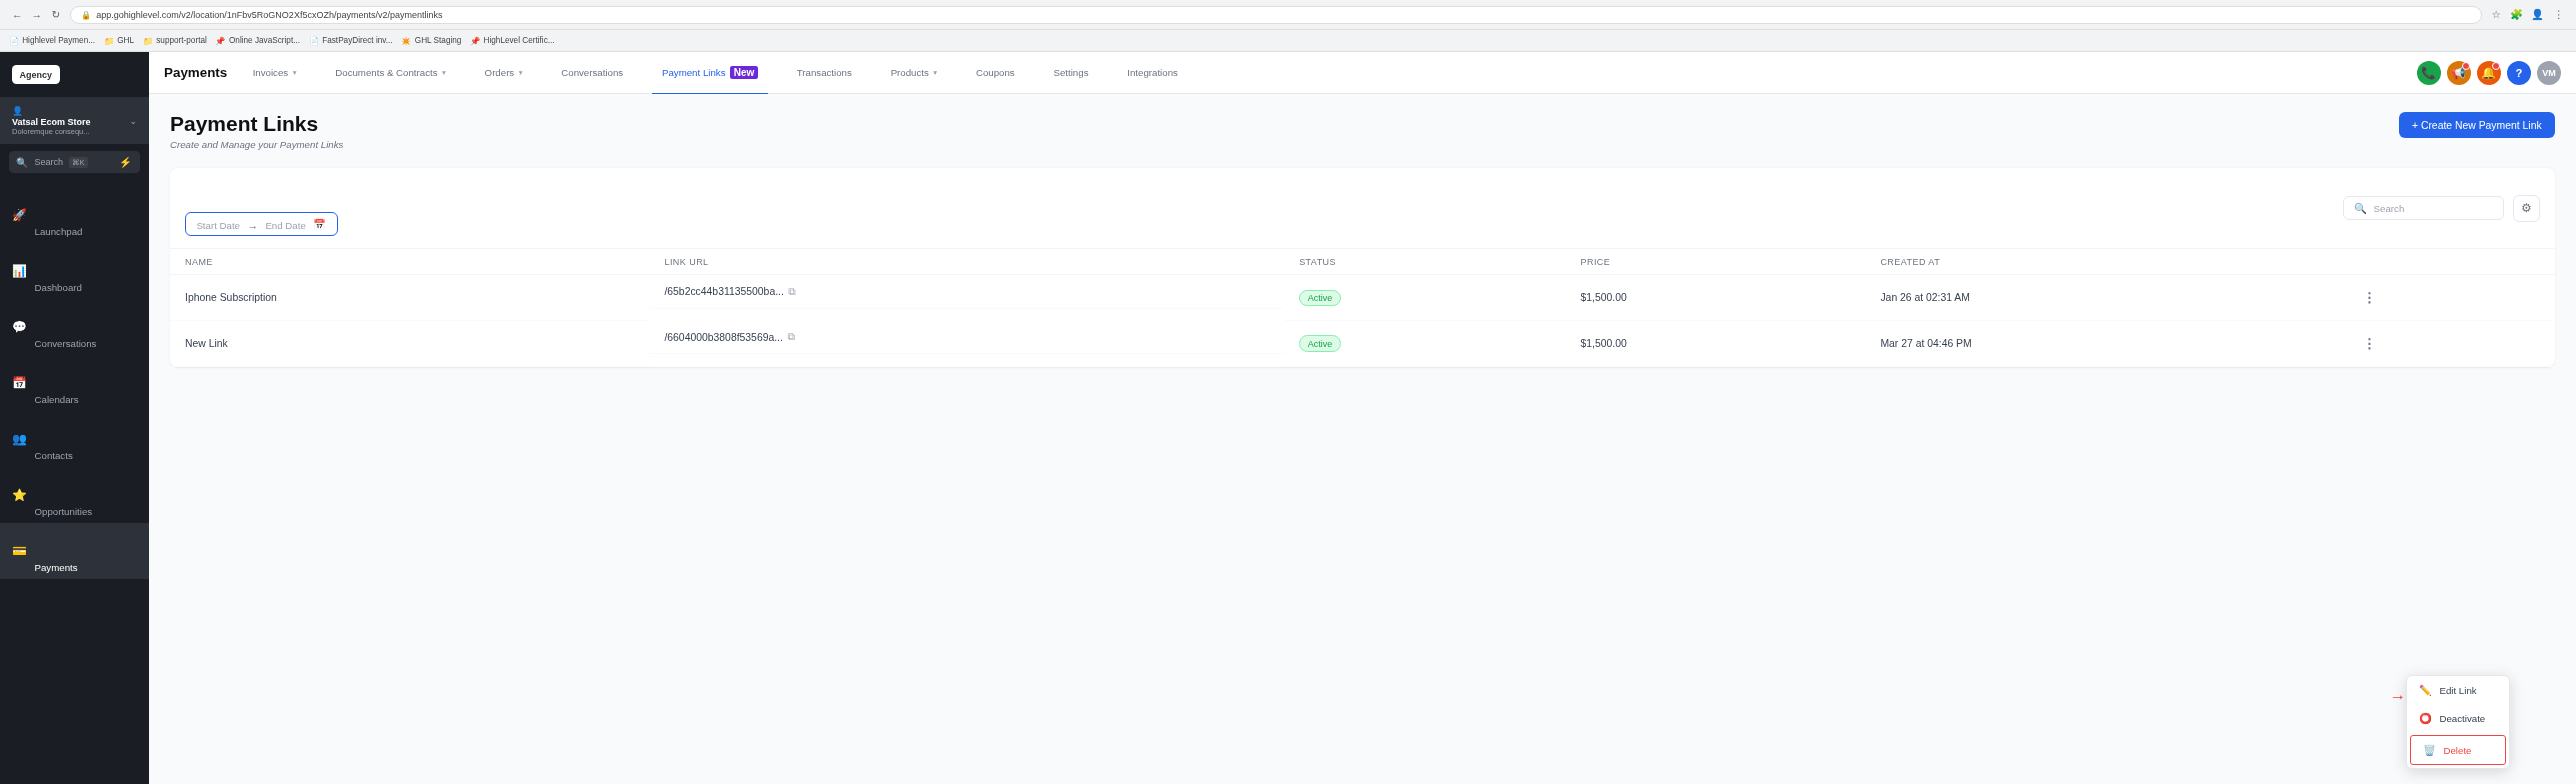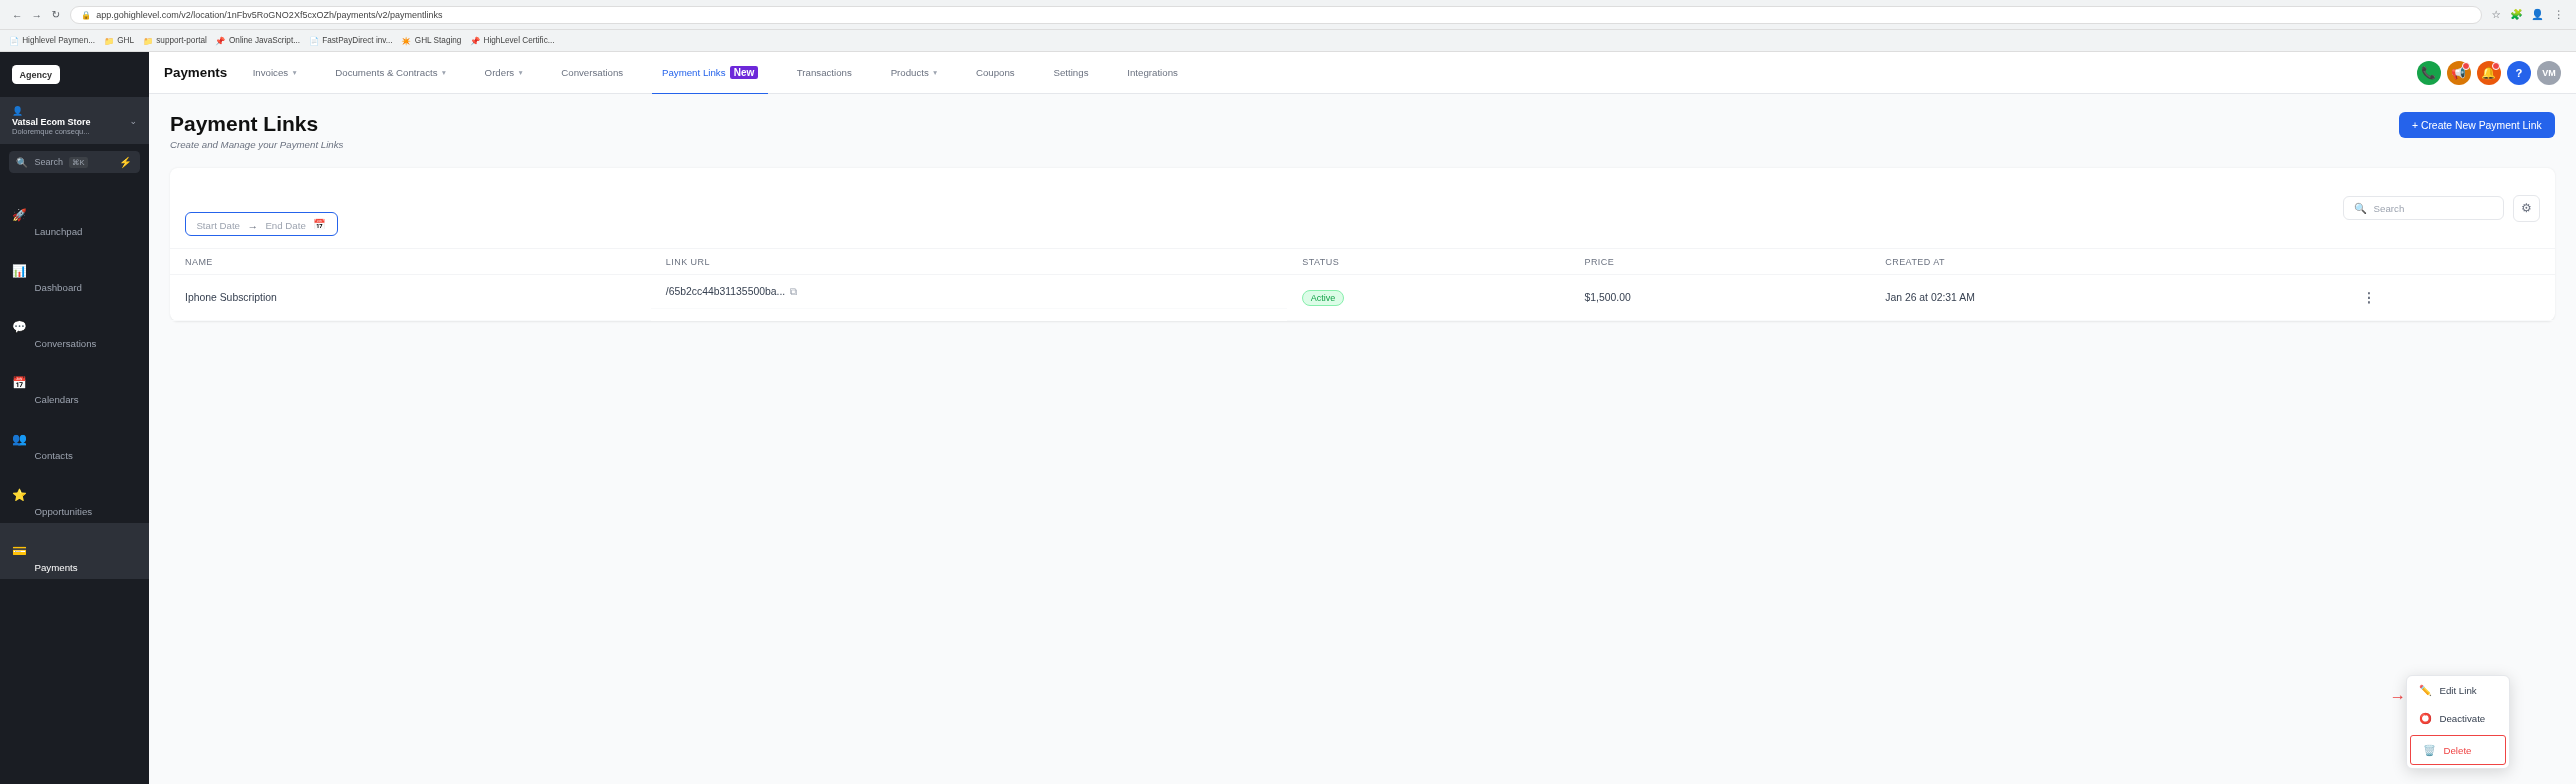--- a/index.html
+++ b/index.html
@@ -322,20 +322,35 @@
               </td>
               <td>
                 <span class="status-badge active">Active</span>
               </td>
               <td class="price-value">$1,500.00</td>
               <td class="created-at">Jan 26 at 02:31 AM</td>
               <td>
                 <button class="action-btn">⋮</button>
               </td>
             </tr>
+            <tr>
+              <td class="link-name">New Link</td>
+              <td class="link-url">
+                <span>/6604000b3808f53569a...</span>
+                <span class="copy-icon">⧉</span>
+              </td>
+              <td>
+                <span class="status-badge active">Active</span>
+              </td>
+              <td class="price-value">$1,500.00</td>
+              <td class="created-at">Mar 27 at 04:46 PM</td>
+              <td>
+                <button class="action-btn">⋮</button>
+              </td>
+            </tr>
           </tbody>
         </table>
 
         <div class="dropdown-menu">
           <div class="dropdown-menu-item">
             <span class="item-icon">✏️</span>
             <span>Edit Link</span>
           </div>
           <div class="dropdown-menu-item">
             <span class="item-icon">⭕</span>

